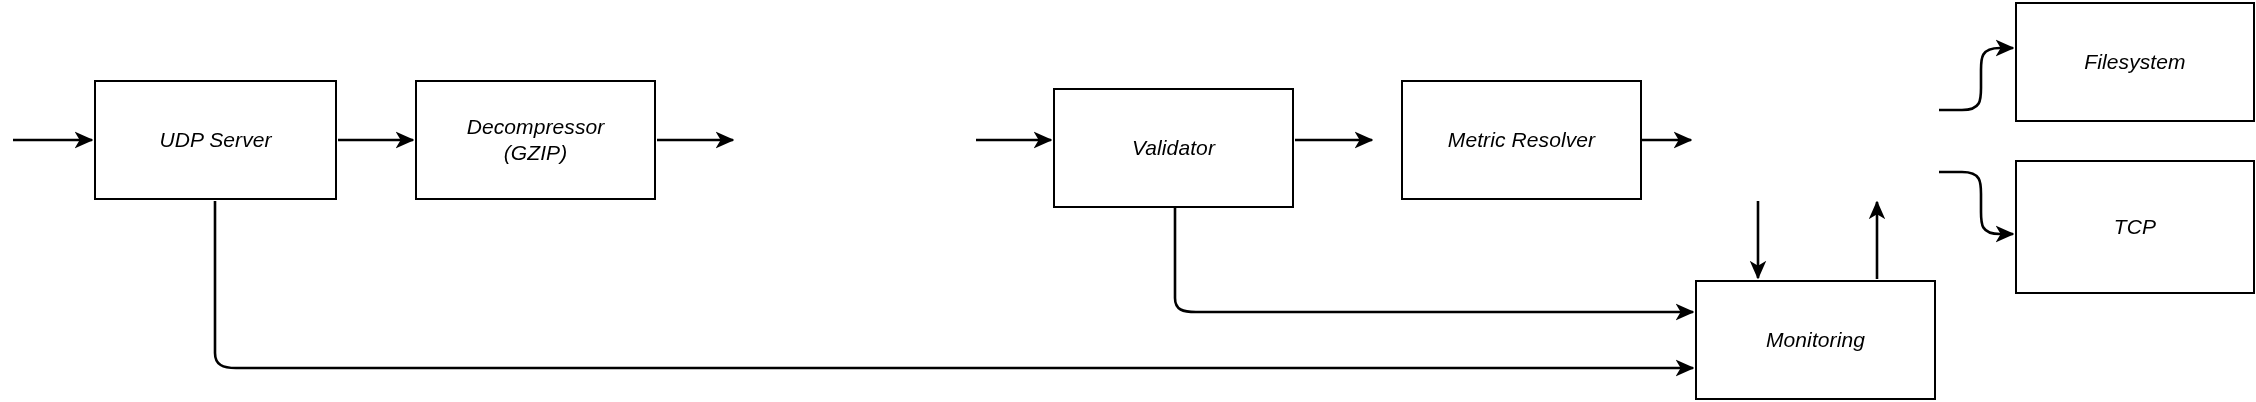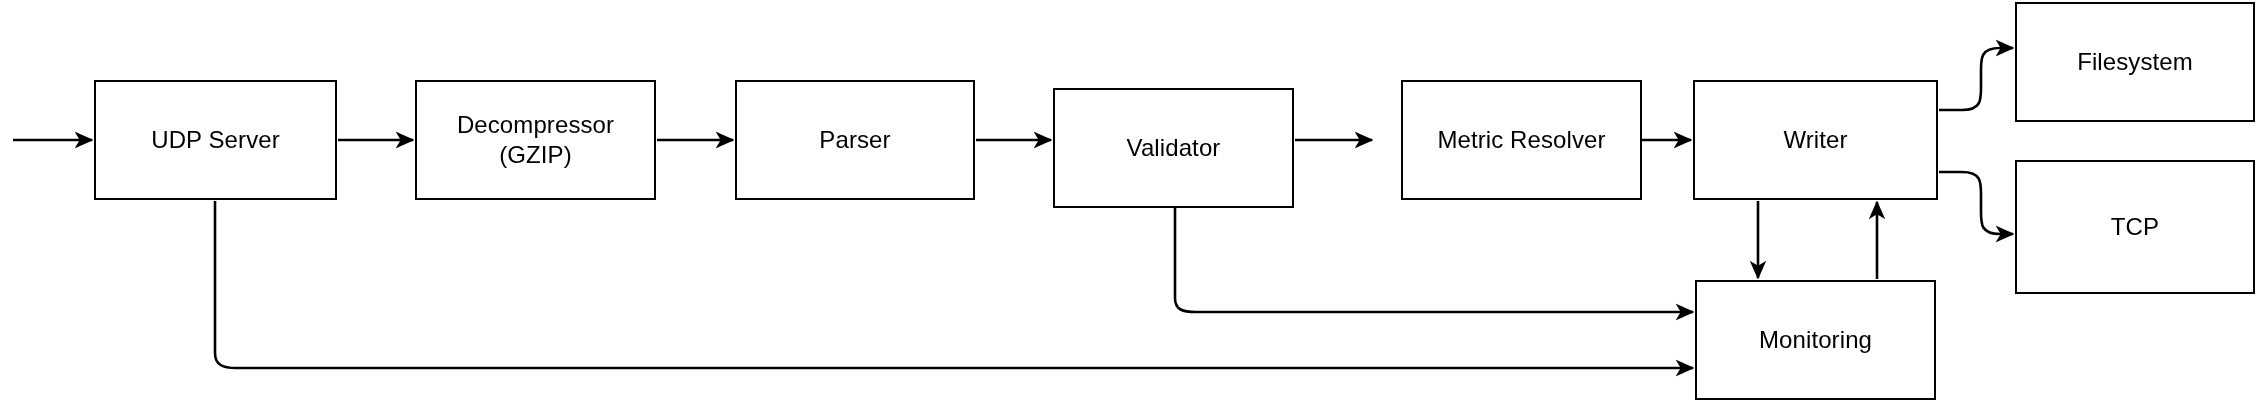--- a/index.html
+++ b/index.html
@@ -30,25 +30,26 @@
     background: #ffffff;
     border: 2px solid #000000;
     display: flex;
     align-items: center;
     justify-content: center;
     text-align: center;
     z-index: 2;
   }
   .node-label {
     font-family: "Liberation Sans", sans-serif;
-    font-size: 24px;
+    font-size: 21px;
     line-height: 1.25;
     color: #000000;
     white-space: pre-line;
     letter-spacing: 0.1px;
+    font-style: italic;
   }
 </style>
 </head>
 <body>
 
 <div id="canvas">
 
   <svg id="wires" viewBox="0 0 2256 402" width="2256" height="402">
     <defs>
       <marker id="arrow" viewBox="0 0 10 10" refX="9.2" refY="5" markerWidth="7.2" markerHeight="7.2" orient="auto-start-reverse">
@@ -88,35 +89,29 @@
 
   <div class="node" style="left:94px; top:80px; width:243px; height:120px;">
     <span class="node-label">UDP Server</span>
   </div>
 
   <div class="node" style="left:415px; top:80px; width:241px; height:120px;justify-content:center;">
     <span class="node-label">Decompressor
 (GZIP)</span>
   </div>
 
-  <div class="node" style="left:735px; top:80px; width:240px; height:120px;">
-    <span class="node-label">Parser</span>
-  </div>
 
   <div class="node" style="left:1053px; top:80px; width:241px; height:120px;margin-top:8px;">
     <span class="node-label">Validator</span>
   </div>
 
   <div class="node" style="left:1374px; top:80px; width:241px; height:120px;margin-left:27px;">
     <span class="node-label">Metric Resolver</span>
   </div>
 
-  <div class="node" style="left:1693px; top:80px; width:245px; height:120px;">
-    <span class="node-label">Writer</span>
-  </div>
 
   <div class="node" style="left:2015px; top:2px; width:240px; height:120px;">
     <span class="node-label">Filesystem</span>
   </div>
 
   <div class="node" style="left:2015px; top:160px; width:240px; height:134px;">
     <span class="node-label">TCP</span>
   </div>
 
   <div class="node" style="left:1695px; top:280px; width:241px; height:120px;">

